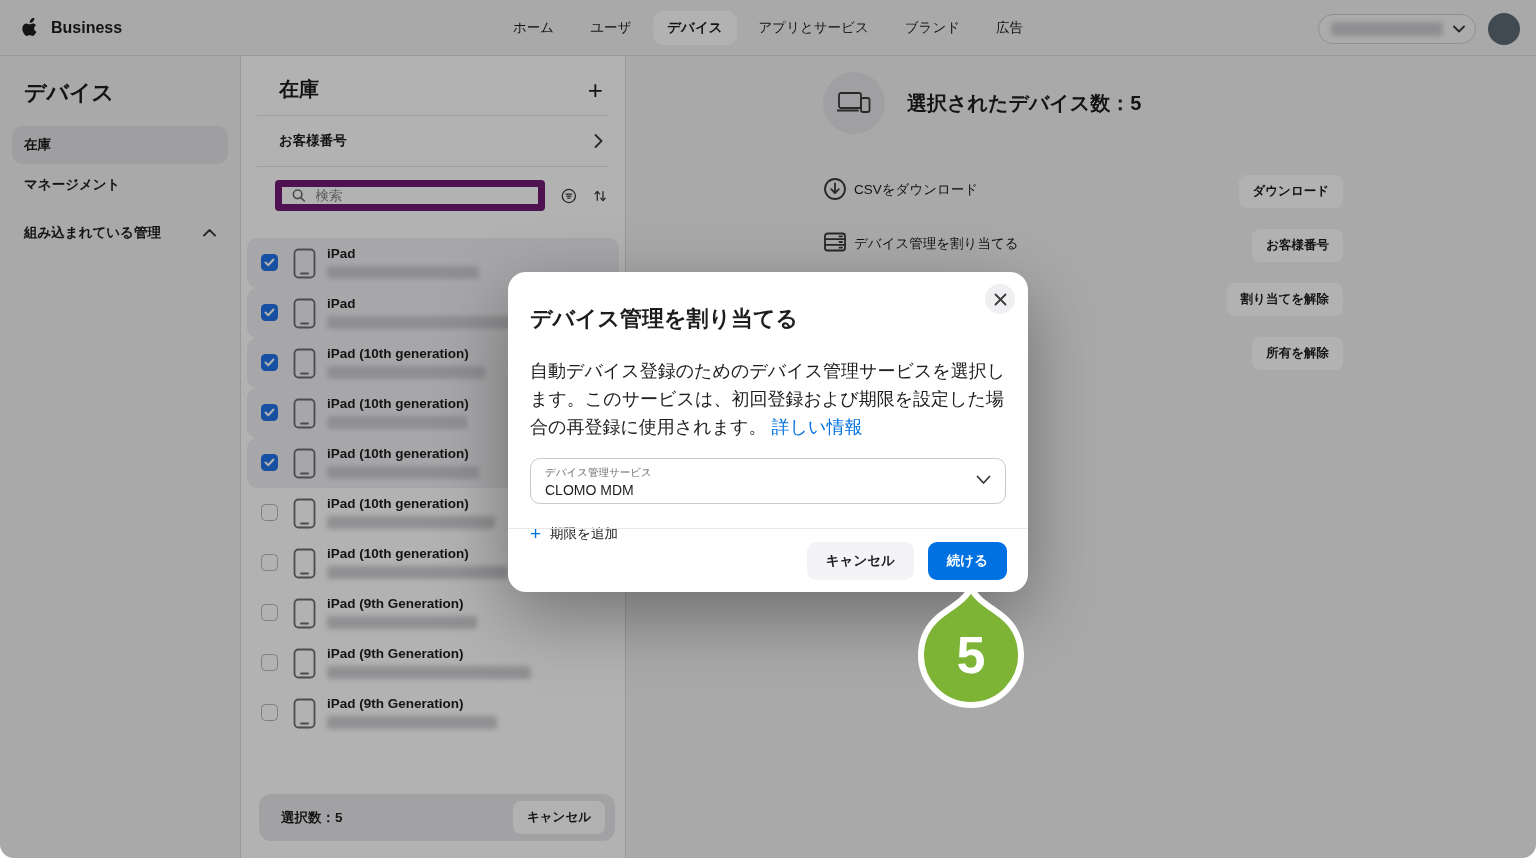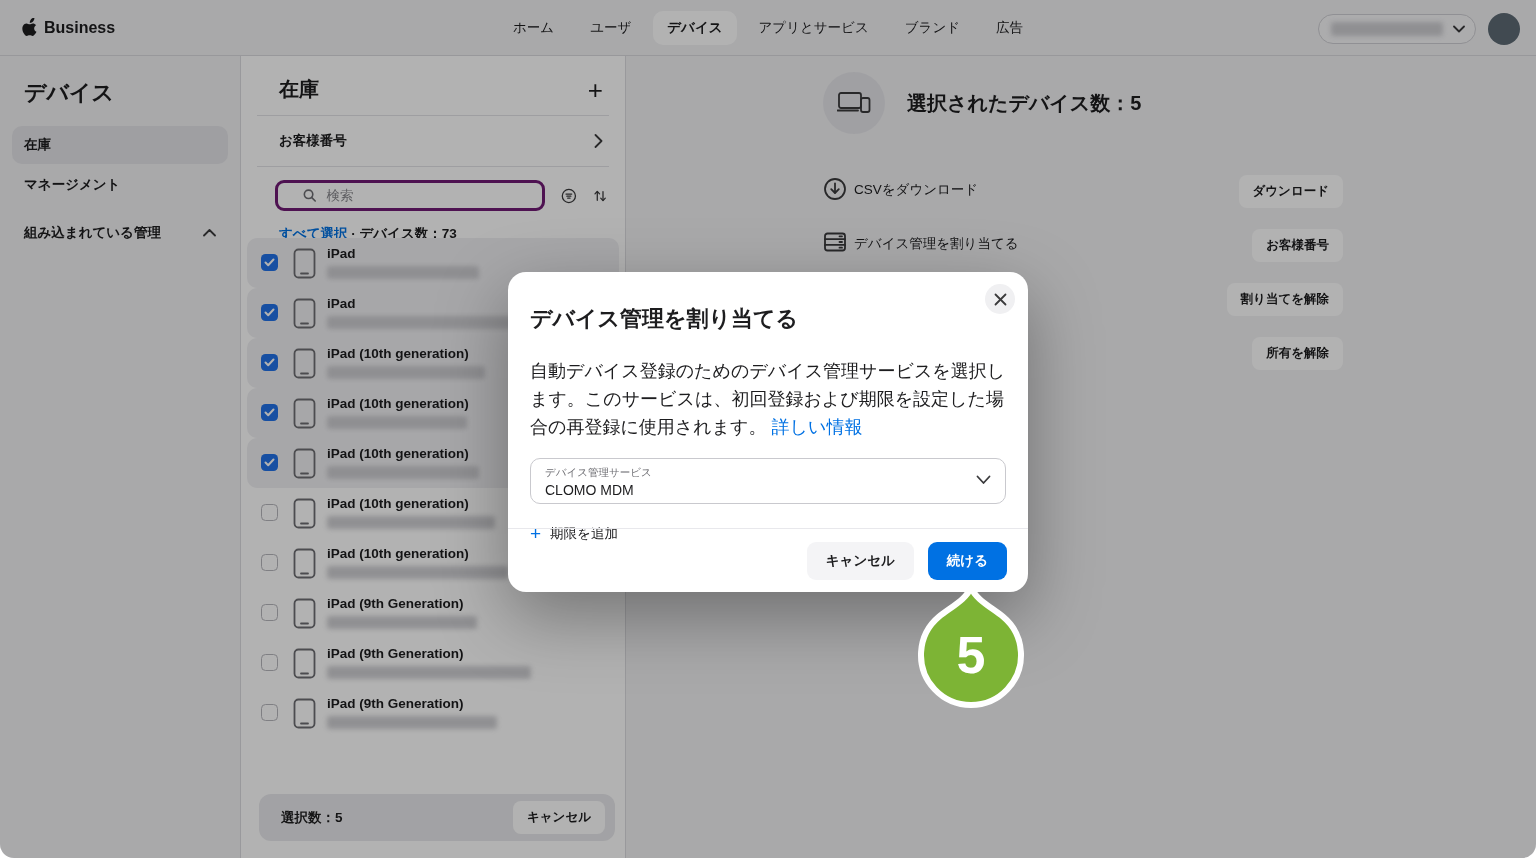--- a/index.html
+++ b/index.html
@@ -6,21 +6,21 @@
   *{box-sizing:border-box;}
   .stage{position:relative;width:1536px;height:864px;background:#ffffff;overflow:hidden;
          font-family:"Liberation Sans","DejaVu Sans",sans-serif;color:#1d1d1f;
          -webkit-font-smoothing:antialiased;}
   .app{position:absolute;left:0;top:0;right:0;bottom:6px;background:#f2f2f4;
        border-radius:0 0 14px 14px;overflow:hidden;}
 
   
   .topbar{position:absolute;left:0;top:0;right:0;height:56px;background:#f2f2f4;
           border-bottom:1px solid #dadade;display:flex;align-items:center;}
-  .brand{display:flex;align-items:center;gap:5px;padding-left:22px;font-size:16px;font-weight:700;}
+  .brand{display:flex;align-items:center;gap:12px;padding-left:22px;font-size:16px;font-weight:700;}
   .brand svg{display:block;}
   .topnav{position:absolute;left:50%;transform:translateX(-50%);display:flex;align-items:center;gap:8px;}
   .topnav .nav-item{font-size:13.5px;padding:8px 14px;border-radius:10px;cursor:default;white-space:nowrap;}
   .topnav .nav-item.active{background:#ffffff;font-weight:700;}
   .account{position:absolute;right:16px;top:13px;display:flex;align-items:center;gap:12px;}
   .account-pill{width:158px;height:30px;border:1px solid #cfcfd4;border-radius:15px;background:#f6f6f8;
                 display:flex;align-items:center;justify-content:space-between;padding:0 10px 0 12px;}
   .redact{background:#c7c7cb;border-radius:3px;filter:blur(2.5px);opacity:.85;}
   .avatar{width:32px;height:32px;border-radius:50%;background:#5d6a74;}
 
@@ -36,22 +36,22 @@
   
   .listcol{position:absolute;left:240px;top:56px;width:386px;bottom:0;background:#ffffff;
            border-left:1px solid #dcdce0;border-right:1px solid #dcdce0;}
   .inv-head{display:flex;align-items:center;justify-content:space-between;padding:20px 22px 12px 38px;}
   .inv-title{font-size:20px;font-weight:700;}
   .plus{font-size:26px;font-weight:300;line-height:20px;color:#1d1d1f;}
   .hr{height:1px;background:#e3e3e7;margin:0 16px;}
   .cust-row{display:flex;align-items:center;justify-content:space-between;padding:16px 22px 16px 38px;
             font-size:13.5px;font-weight:600;gap:20px;}
   .search-row{display:flex;align-items:center;gap:16px;padding:13px 18px 0 34px;}
-  .search-box{flex:0 0 270px;height:31px;border:3px solid #701a75;border-radius:9px;background:#ffffff;
-              display:flex;align-items:center;gap:8px;padding:0 25px;}
+  .search-box{flex:0 0 270px;height:31px;border:7px solid #701a75;border-radius:4px;background:#ffffff;
+              display:flex;align-items:center;gap:8px;padding:0 10px;}
   .search-box input{border:0;outline:0;background:transparent;font-size:13.5px;width:100%;
                     font-family:inherit;color:#1d1d1f;}
   .search-box input::placeholder{color:#86868b;}
   .selall-row{padding:14px 0 8px 38px;font-size:13.5px;font-weight:600;}
   .link-blue{color:var(--accent,#0071e3);}
   .device-list{position:absolute;left:0;right:0;top:182px;bottom:120px;overflow:hidden;padding:0 6px;}
   .device-row{position:relative;height:50px;border-radius:10px;}
   .device-row.checked{background:#f0f0f3;}
   .checkbox{position:absolute;left:14px;top:16px;width:17px;height:17px;border-radius:4.5px;
             border:1.5px solid #b6b6bc;background:#ffffff;}
@@ -179,25 +179,20 @@
           <line x1="8.2" y1="11.2" x2="13.8" y2="11.2" class="icon-stroke"></line>
           <line x1="9.4" y1="14.1" x2="12.6" y2="14.1" class="icon-stroke"></line>
         </svg>
         <svg width="20" height="20" viewBox="0 0 20 20">
           <line x1="6" y1="16" x2="6" y2="4" class="icon-stroke"></line>
           <polyline points="2.8,7 6,3.6 9.2,7" class="icon-stroke"></polyline>
           <line x1="14" y1="4" x2="14" y2="16" class="icon-stroke"></line>
           <polyline points="10.8,13 14,16.4 17.2,13" class="icon-stroke"></polyline>
         </svg>
       </div>
-      <div class="selall-row">
-        <span class="link-blue">すべて選択</span>
-        <span>·</span>
-        <span>デバイス数：73</span>
-      </div>
       <div class="device-list" id="device-list">
           <div class="device-row checked">
     <span class="checkbox on" style="background: rgb(33, 114, 232);">
               <svg width="11" height="9" viewBox="0 0 11 9">
                 <polyline points="1.5,4.5 4.2,7.2 9.5,1.5" fill="none" stroke="#fff" stroke-width="2" stroke-linecap="round" stroke-linejoin="round"></polyline>
               </svg>
             </span>
     <svg class="dev-icon" width="23" height="31" viewBox="0 0 23 31">
       <rect x="1.5" y="1.5" width="20" height="28" rx="4" class="icon-stroke icon-gray" stroke-width="2"></rect>
       <line x1="8" y1="25.5" x2="15" y2="25.5" class="icon-stroke icon-gray" stroke-width="2"></line>

